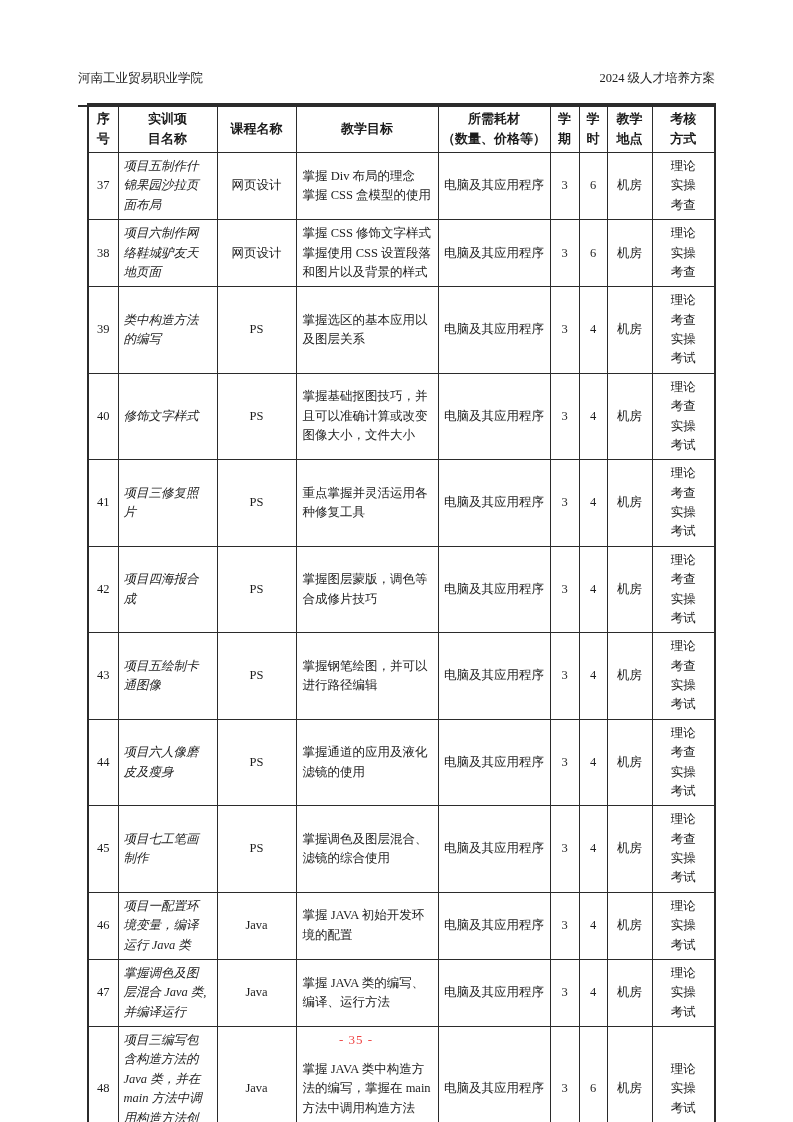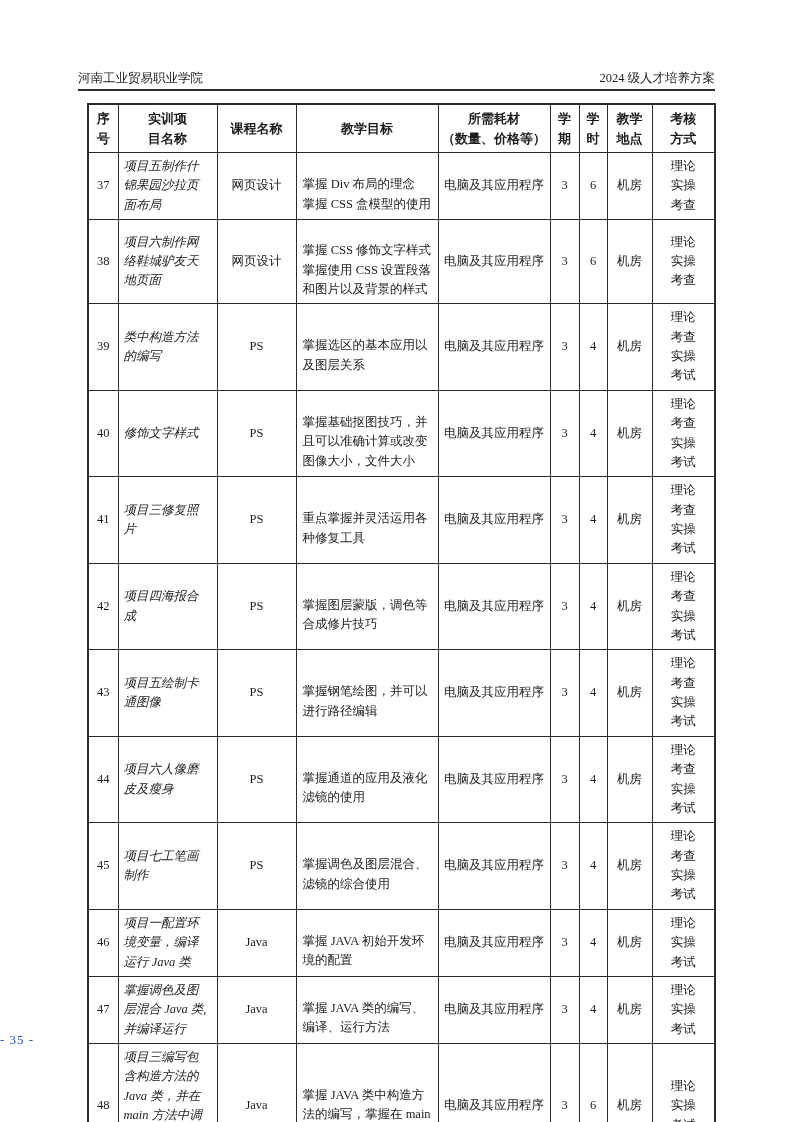--- a/index.html
+++ b/index.html
@@ -17,21 +17,21 @@
   }
   .page-header {
     position: absolute;
     left: 78px;
     top: 70px;
     width: 637px;
     display: flex;
     justify-content: space-between;
     align-items: flex-end;
     font-size: 12.5px;
-    padding-bottom: 2px;
+    padding-bottom: 18px;
     border-bottom: 2px solid #2b2b2b;
   }
   .doc-table {
     position: absolute;
     left: 87px;
     top: 103px;
     width: 627px;
     border-collapse: collapse;
     table-layout: fixed;
     border: 2.5px solid #2b2b2b;
@@ -55,42 +55,42 @@
     text-align: center;
     padding: 4px 3px;
   }
   .doc-table td[data-field="project"] {
     text-align: left;
     padding: 4px 10px 4px 5px;
     font-style: italic;
   }
   .doc-table td[data-field="objective"] {
     text-align: left;
-    padding: 21px 4px 4px 6px;
+    padding: 4px 4px 4px 6px;
   }
   .doc-table td[data-field="materials"] {
     padding: 4px 2px;
     margin-left: 40px;
   }
   .doc-table td[data-field="assessment"] {
     padding: 4px 14px;
   }
   .doc-table td[data-field="num"],
   .doc-table td[data-field="semester"],
   .doc-table td[data-field="hours"] {
     font-family: "Liberation Serif", "DejaVu Serif", serif;
   }
   .page-footer {
     position: absolute;
     left: 0;
     top: 1032px;
     width: 712px;
-    text-align: left;
+    text-align: center;
     font-size: 13px;
-    color: #1d4ed8;
+    color: #ef4444;
     letter-spacing: 1px;
   }
 </style>
 </head>
 <body>
 
 <div class="page-header">
   <span>河南工业贸易职业学院</span>
   <span>2024 级人才培养方案</span>
 </div>

